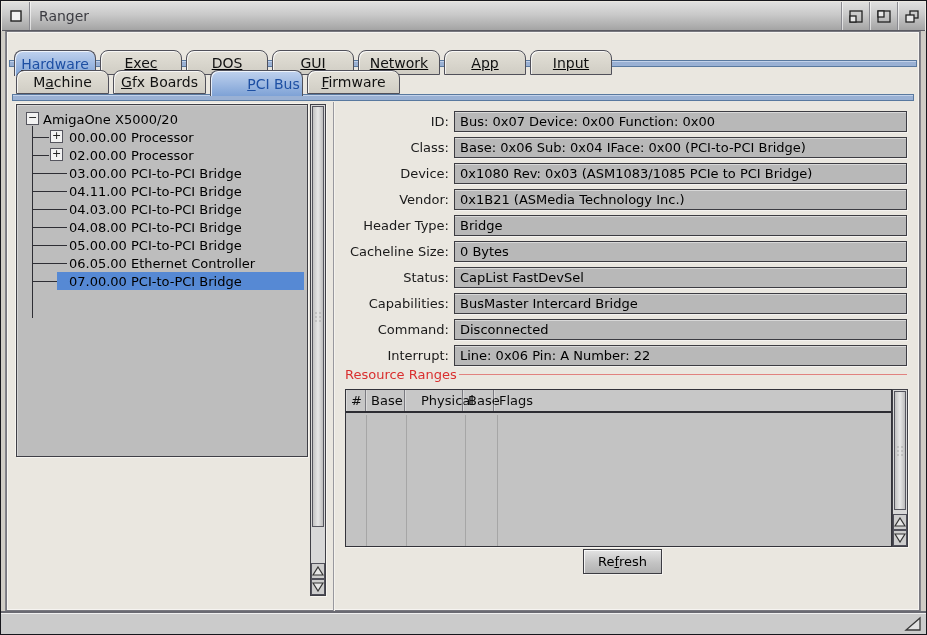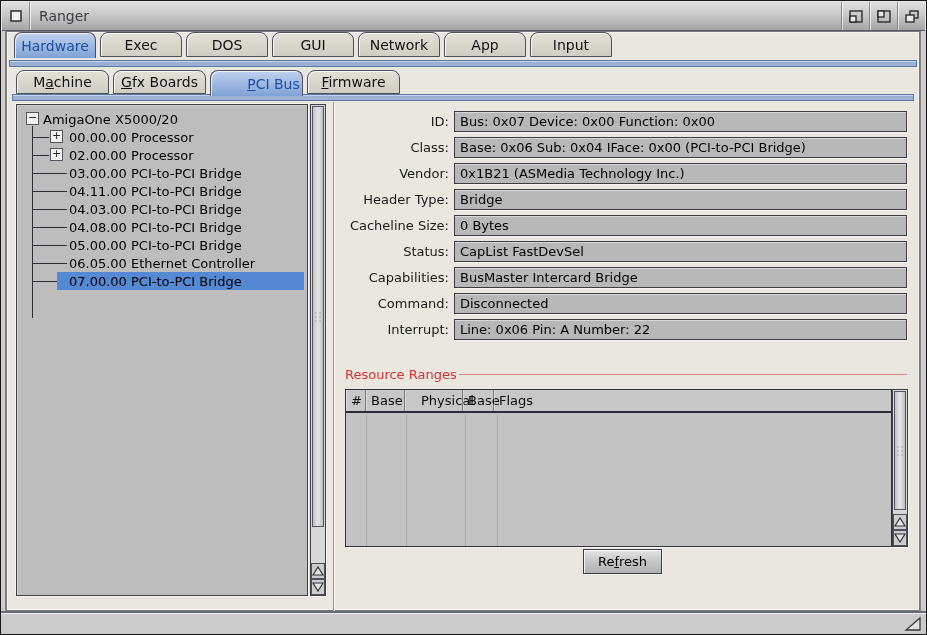--- a/index.html
+++ b/index.html
@@ -27,21 +27,21 @@
     display:flex; justify-content:flex-end; align-items:center;
   }
   .resize-gadget { width:28px; height:100%; display:flex; align-items:center; justify-content:center; cursor:nwse-resize; }
   
   .content {
     position:absolute; left:5px; right:6px; top:30px; bottom:23px;
     background:#eae7e0; border:1px solid #78787f; box-shadow:inset 0 0 0 1px rgba(255,255,255,.55);
   }
   
   .tabrow { position:absolute; display:flex; gap:4px; z-index:2; }
-  .tabrow1 { top:0; left:7px; }
+  .tabrow1 { top:18px; left:7px;text-decoration:underline; }
   .tabrow2 { top:38px; left:9px;justify-content:center; }
   .tab {
     height:25px; display:flex; align-items:center; justify-content:center;
     font-size:14px; color:#111; background:linear-gradient(#e3e0d7,#d0cdc4);
     border:1px solid #50505a; border-bottom:1px solid #50505a;
     border-radius:8px 8px 0 0; box-shadow:inset 1px 1px 0 rgba(255,255,255,.75);
     cursor:pointer; white-space:nowrap;
   }
   .tabrow1 .tab { width:82px; }
   .tabrow2 .tab { width:93px; height:24px; }
@@ -52,21 +52,21 @@
   .tabrow2 .tab.selected { height:26px;padding-left:34px; }
   .tab u { text-decoration:underline; }
   .bluestrip {
     position:absolute; height:7px; background:#9ab1d4;
     border:1px solid #59799f; box-shadow:inset 0 1px 0 #c3d2ea; z-index:1;
   }
   .strip1 { top:28px; left:2px; right:2px; }
   .strip2 { top:62px; left:5px; right:5px; }
   
   .treepanel {
-    position:absolute; left:9px; top:72px; width:292px; height:492px;
+    position:absolute; left:9px; top:72px; width:292px; height:353px;
     background:#bdbdbd; border:1px solid #3f3f46;
     box-shadow:-1px -1px 0 #f7f5f0, 1px 1px 0 #f7f5f0, inset 1px 1px 0 rgba(255,255,255,.35);
     overflow:hidden; padding-top:5px;
   }
   .tree { position:relative; }
   .tree-trunk { position:absolute; left:15px; top:16px; width:1px; height:192px; background:#2e2e34; }
   .trow { position:relative; height:18px; font-size:13px; color:#000; display:flex; align-items:center; cursor:pointer; }
   .trow .selbg { display:none; }
   .trow.selected .selbg { display:block; position:absolute; left:40px; right:3px; top:0; bottom:0; background:#5689d4; }
   .trow.lvl1::before { content:""; position:absolute; left:16px; top:9px; width:34px; height:1px; background:#2e2e34; }
@@ -345,20 +345,24 @@
           <div class="frow i0">
             <span class="flabel">ID:</span>
             <span class="fbox">Bus: 0x07 Device: 0x00 Function: 0x00</span>
           </div>
 
           <div class="frow i1">
             <span class="flabel">Class:</span>
             <span class="fbox">Base: 0x06 Sub: 0x04 IFace: 0x00 (PCI-to-PCI Bridge)</span>
           </div>
 
+          <div class="frow i2">
+            <span class="flabel">Device:</span>
+            <span class="fbox">0x1080 Rev: 0x03 (ASM1083/1085 PCIe to PCI Bridge)</span>
+          </div>
 
           <div class="frow i3">
             <span class="flabel">Vendor:</span>
             <span class="fbox">0x1B21 (ASMedia Technology Inc.)</span>
           </div>
 
           <div class="frow i4">
             <span class="flabel">Header Type:</span>
             <span class="fbox">Bridge</span>
           </div>

